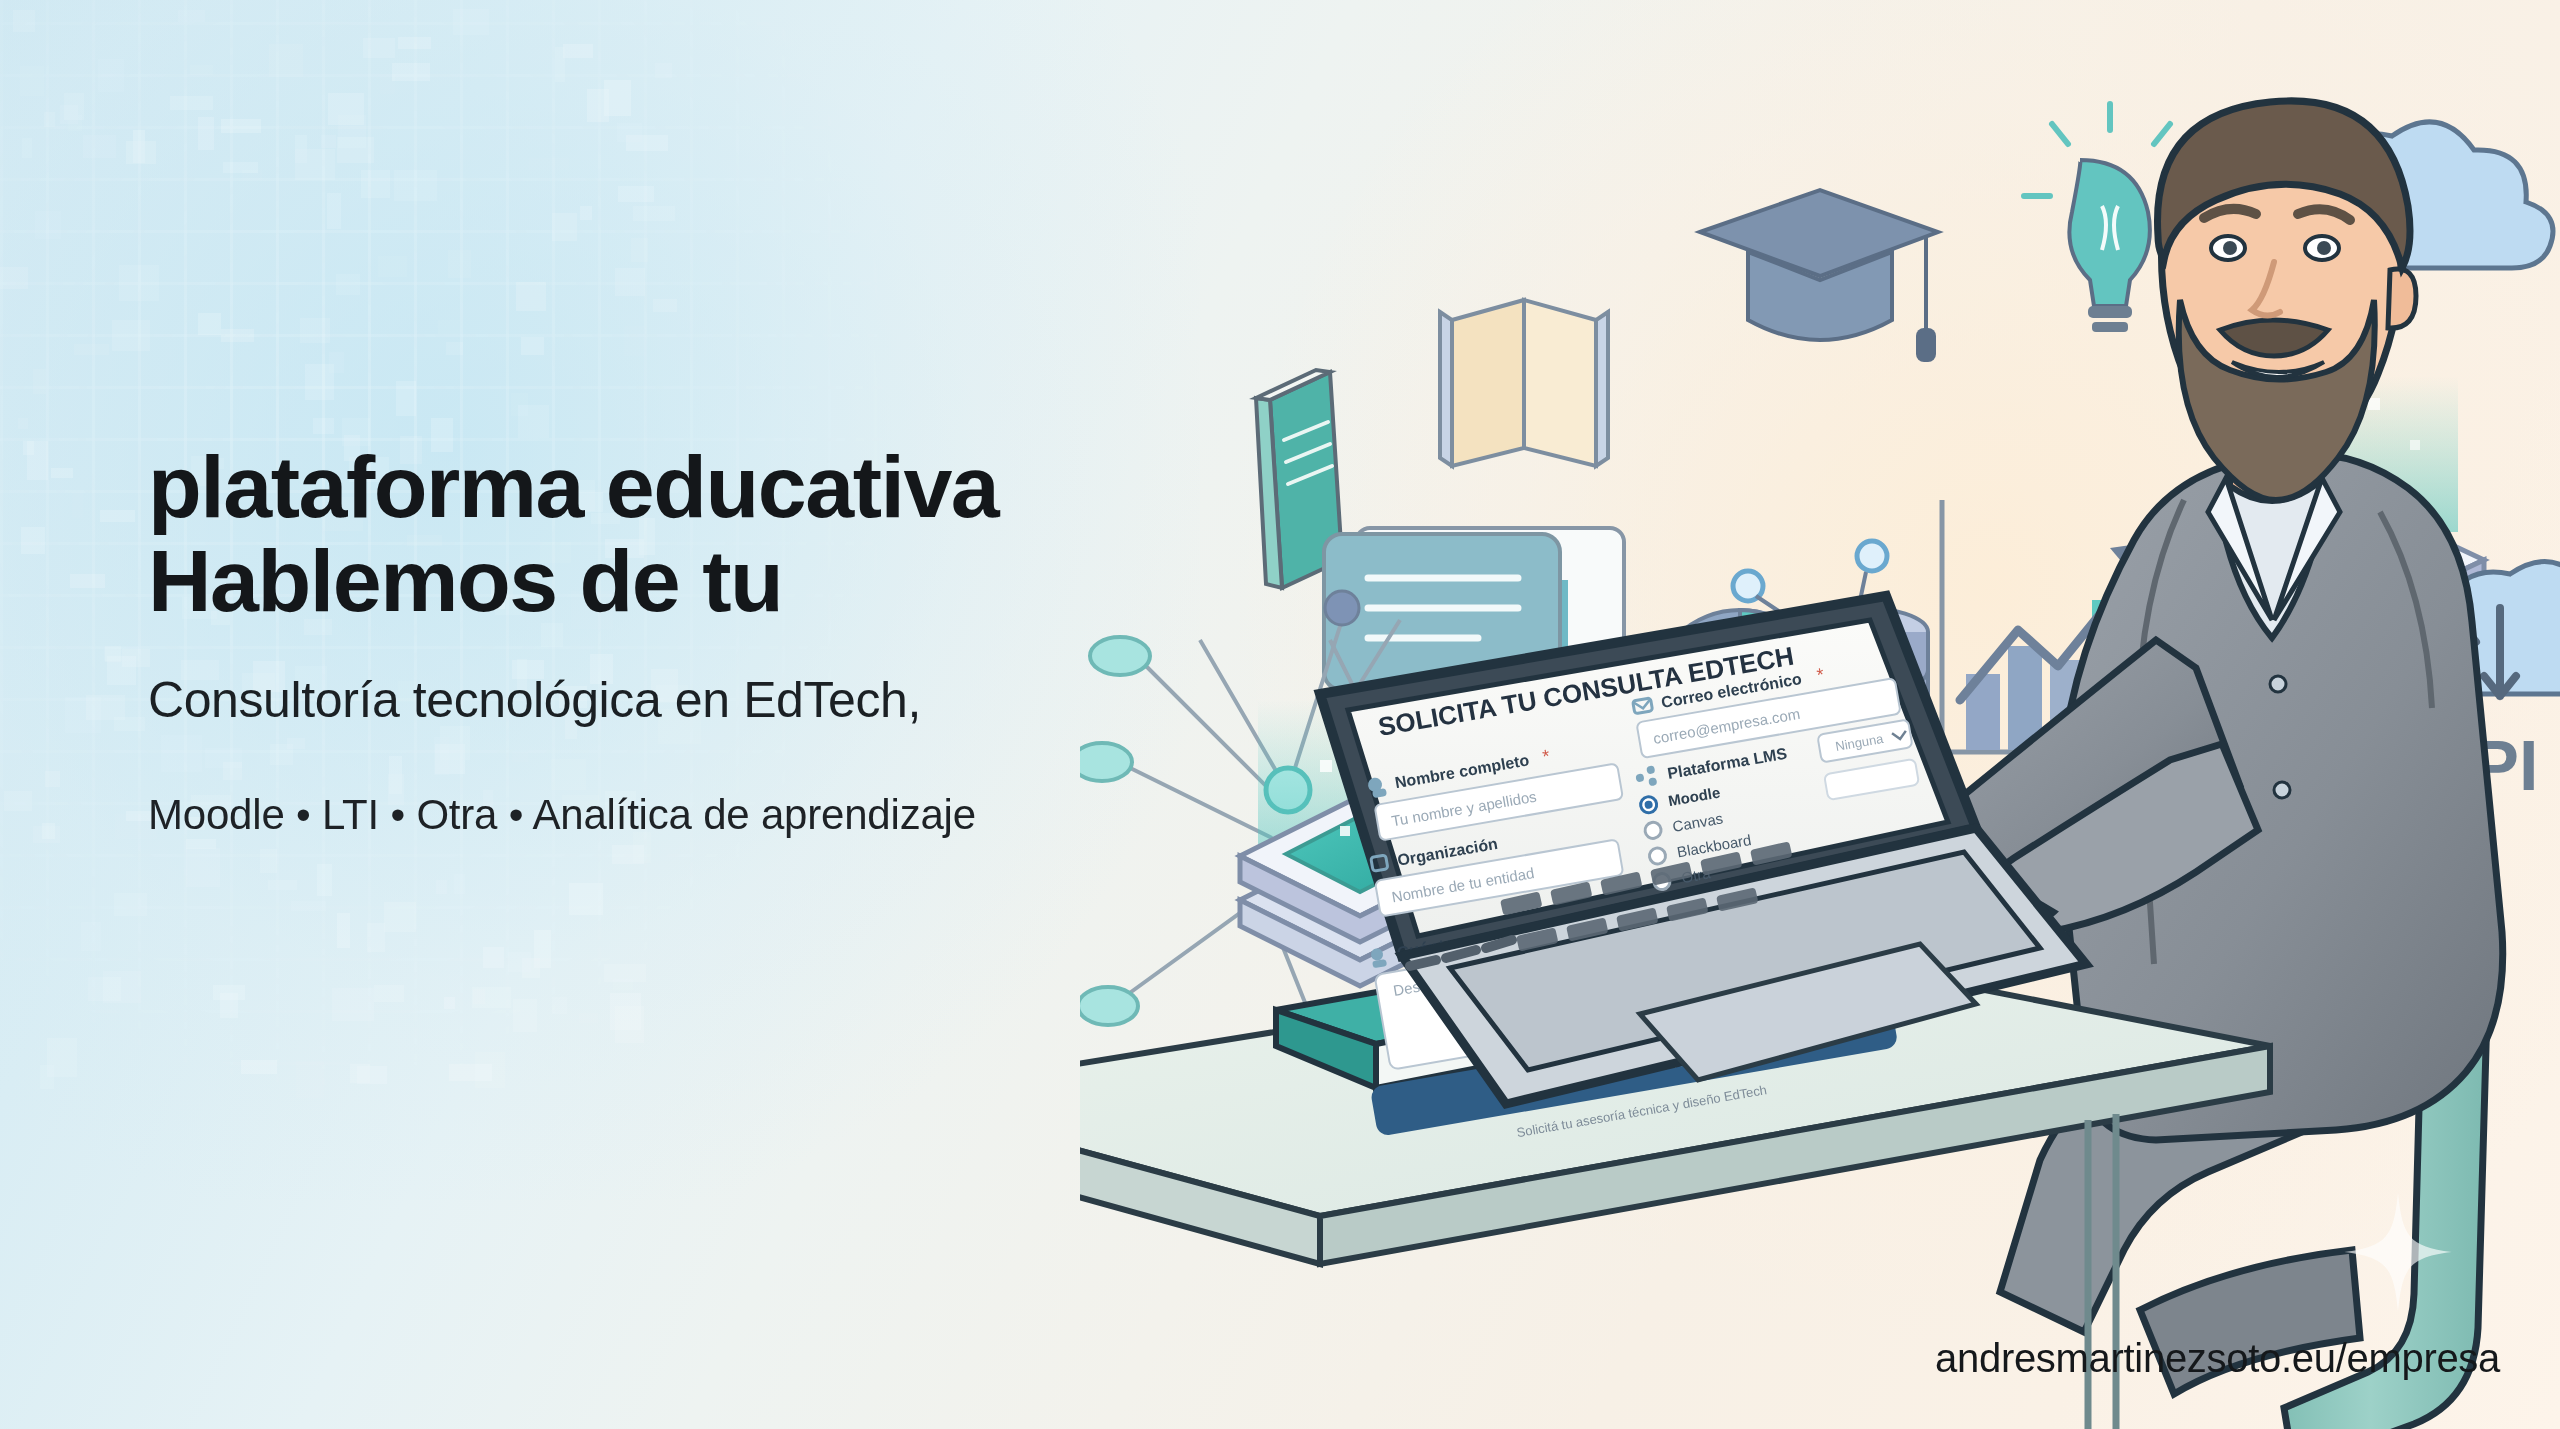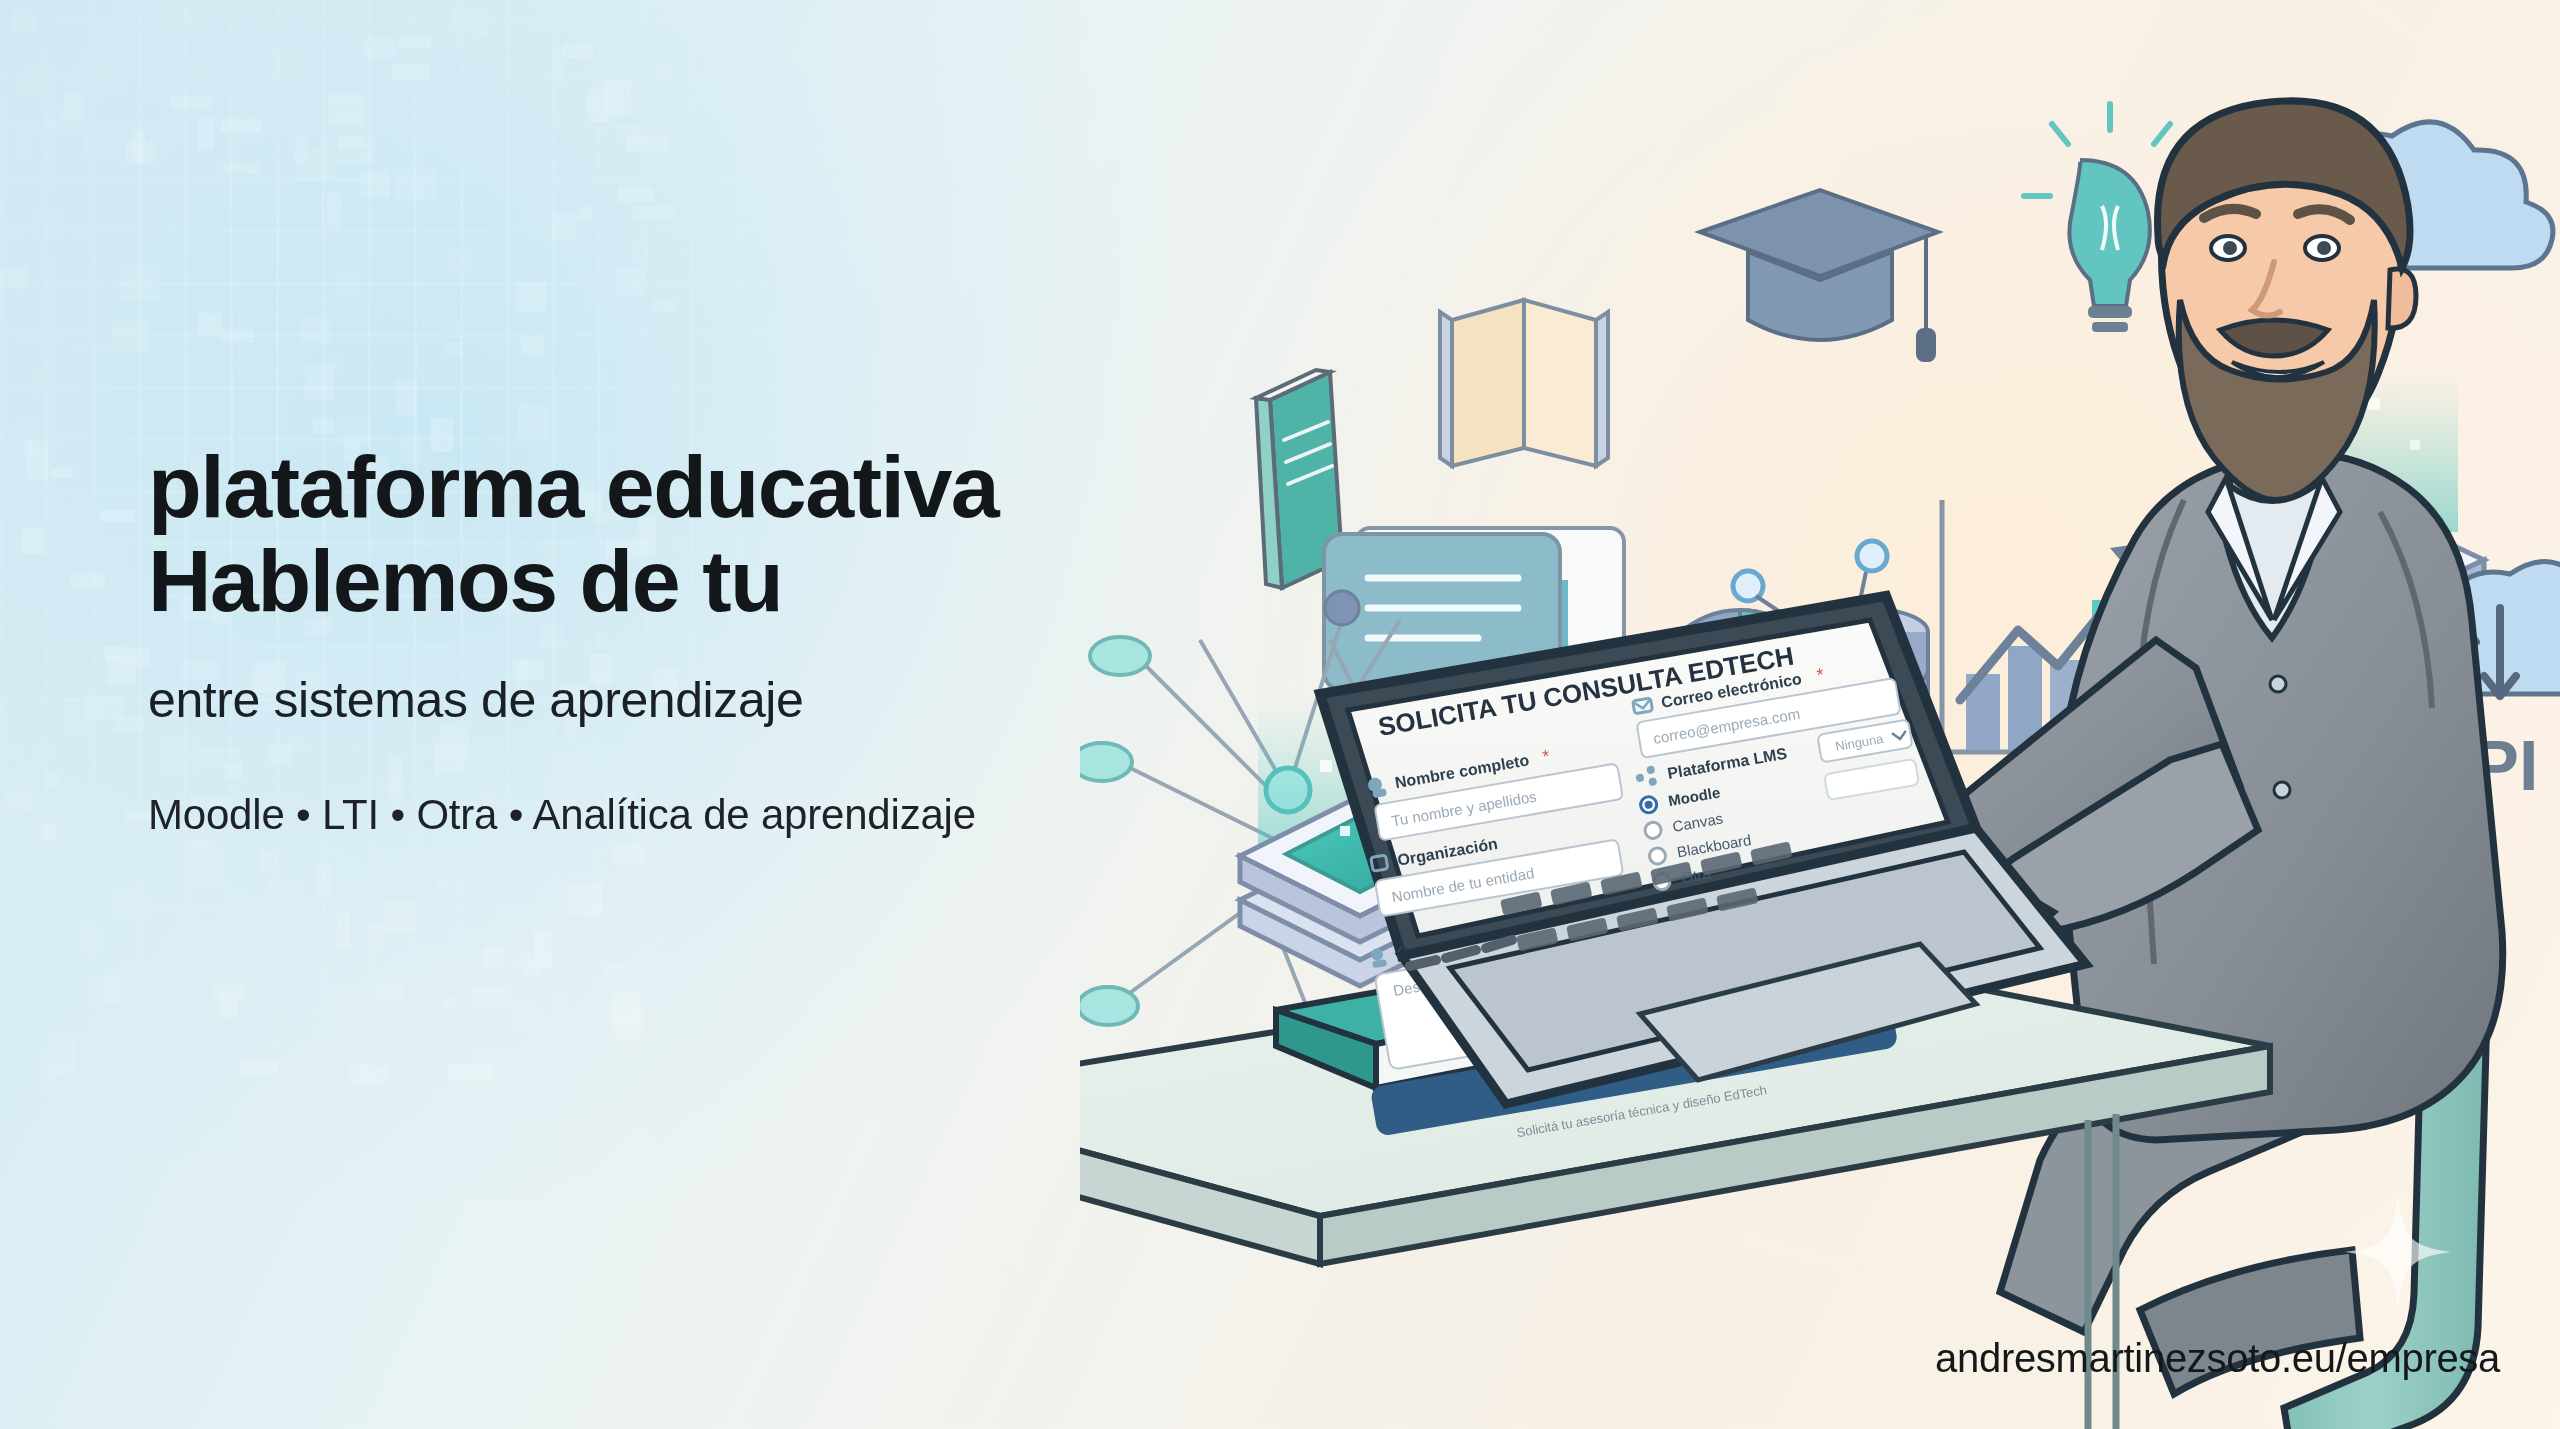--- a/index.html
+++ b/index.html
@@ -268,21 +268,21 @@
     </div>
 
   <div class="text-col">
 
     <h1 class="headline">
       <span class="ln">plataforma educativa</span>
       <span class="ln">Hablemos de tu</span>
     </h1>
 
     <p class="subhead">
-      <span class="ln">entre sistemas de aprendizaje</span>
+      <span class="ln">Consultoría tecnológica en EdTech,</span>
     </p>
 
     <p class="taglist">Moodle • LTI • Otra • Analítica de aprendizaje</p>
   </div>
 
   <div class="illus">
     <svg viewBox="0 0 1480 1429" xmlns="http://www.w3.org/2000/svg">
       <defs>
         <linearGradient id="gBeam" x1="0" y1="0" x2="0" y2="1">
           <stop offset="0%" stop-color="#5fd0c8" stop-opacity="0"></stop>

